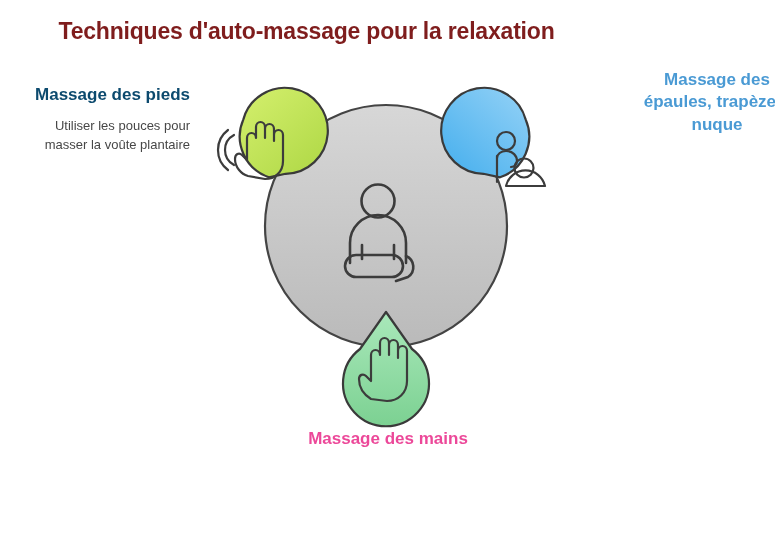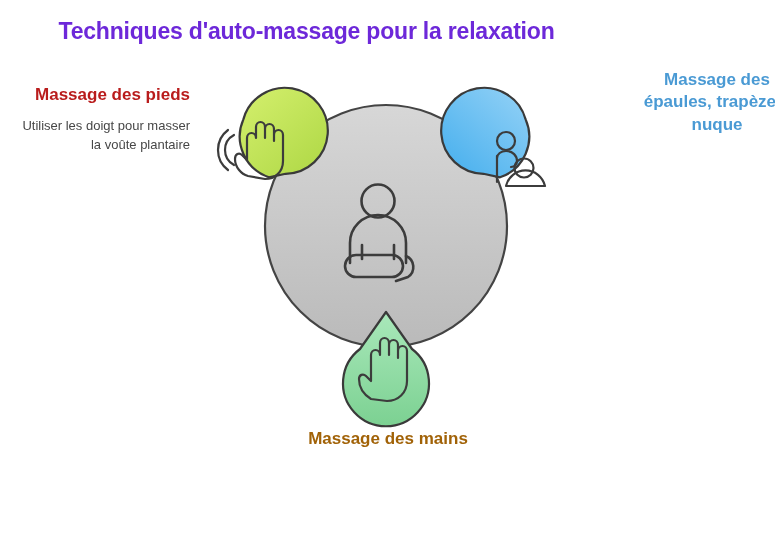--- a/index.html
+++ b/index.html
@@ -24,21 +24,21 @@
 
   
   .page-title {
     position: absolute;
     left: 0;
     top: 18px;
     width: 613px;
     text-align: center;
     font-size: 23px;
     font-weight: bold;
-    color: #6d28d9;
+    color: #7f1d1d;
     letter-spacing: -0.2px;
   }
 
   
   .stage {
     position: absolute;
     left: 0;
     top: 0;
     width: 775px;
     height: 555px;
@@ -190,25 +190,25 @@
                    v13
                    v-7 c0 -3 2 -5 4.5 -5 s4.5 2 4.5 5
                    v30
                    c0 12 -9 20 -20 20 z"></path>
         </g>
       </g>
     </svg>
   </div>
 
   <div class="block block-feet">
-    <p class="block-heading" style="color:#b91c1c">Massage des pieds</p>
-    <p class="block-body">Utiliser les doigt pour masser la voûte plantaire</p>
+    <p class="block-heading" style="color:#0c4a6e">Massage des pieds</p>
+    <p class="block-body">Utiliser les pouces pour masser la voûte plantaire</p>
   </div>
 
   <div class="block block-shoulders">
     <p class="block-heading" style="color:#4a9ad4">Massage des épaules, trapèzes, nuque</p>
   </div>
 
   <div class="block block-hands">
-    <p class="block-heading" style="color:#a16207">Massage des mains</p>
+    <p class="block-heading" style="color:#ec4899">Massage des mains</p>
   </div>
 
 </div>
 
 </body></html>

